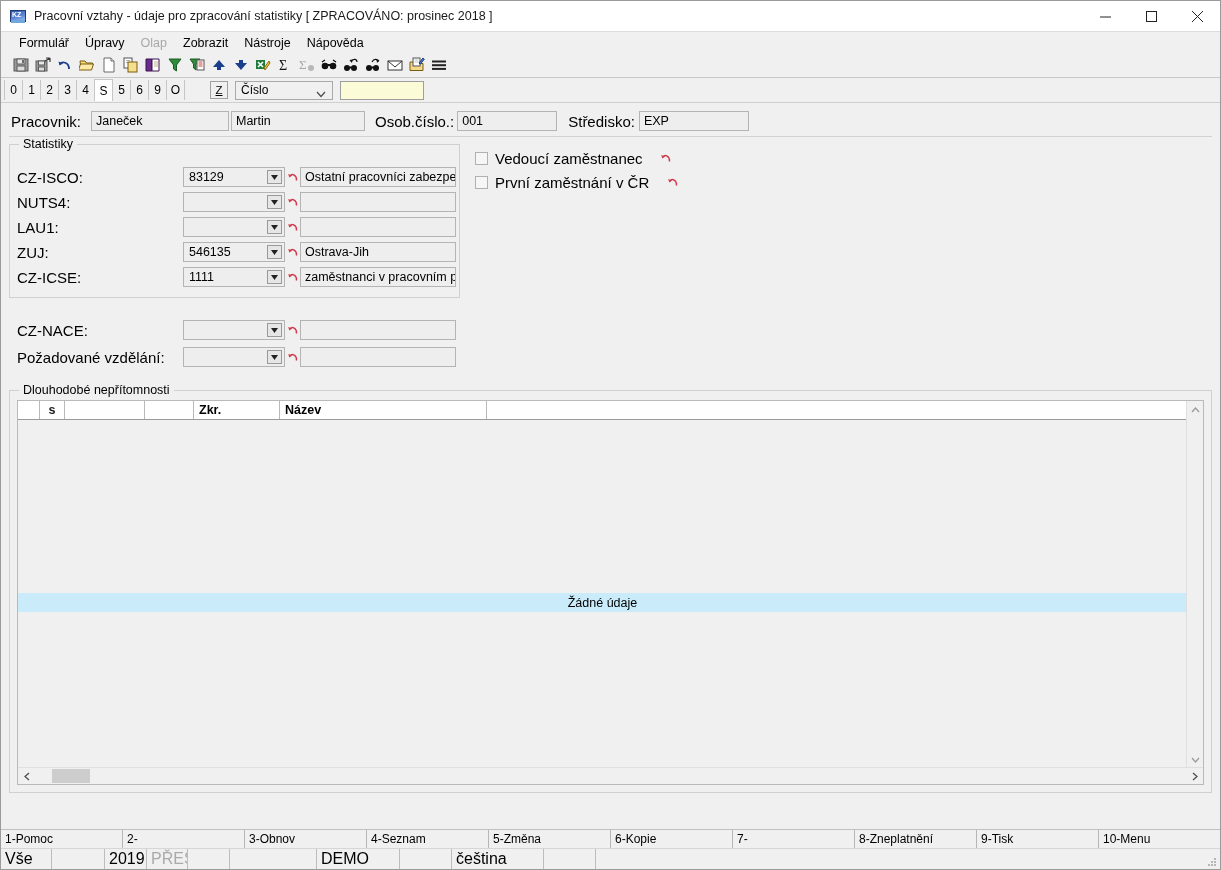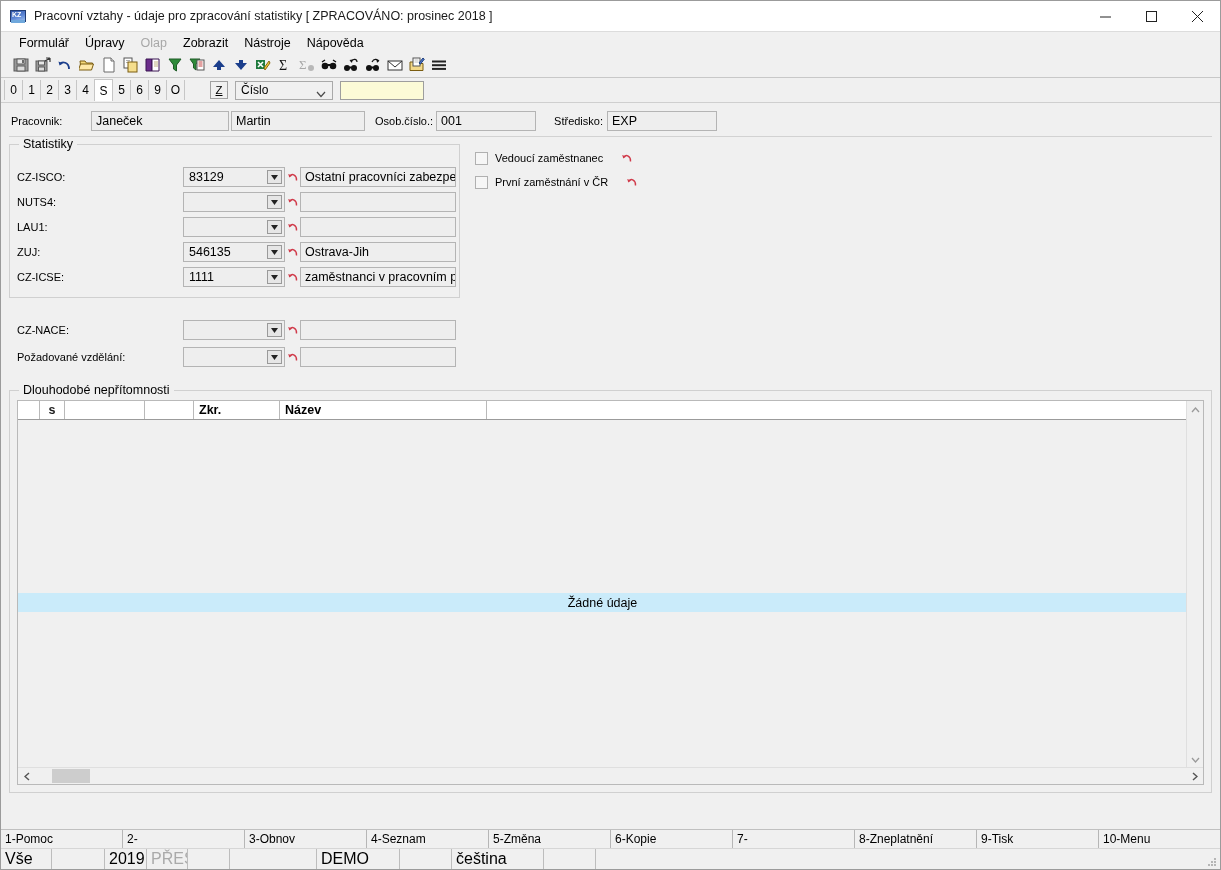--- a/index.html
+++ b/index.html
@@ -174,21 +174,21 @@
     position: relative;
     overflow:hidden;
   }
 
   
   .person-row {
     position:absolute; left:0; top:6px; width:100%;
     height: 24px;
     display:flex; align-items:center;
   }
-  .lbl { font-size:11px; color:#000; white-space:nowrap; }
+  .lbl { font-size:15px; color:#000; white-space:nowrap; }
   .ro-field {
     background:#eeeeee;
     border:1px solid #b4b4b4;
     box-sizing:border-box;
     height:20px;
     display:flex; align-items:center;
     padding-left:4px;
     font-size:12.5px;
     color:#000;
     overflow:hidden; white-space:nowrap;
@@ -584,21 +584,21 @@
   </div>
 
   <div class="client">
 
     <div class="person-row">
       <div class="lbl" style="margin-left:10px;width:80px;">Pracovnik:</div>
       <div class="ro-field" style="width:138px;">Janeček</div>
       <div class="ro-field" style="width:134px;margin-left:2px;">Martin</div>
       <div class="lbl" style="margin-left:10px;">Osob.číslo.:</div>
       <div class="ro-field" style="width:100px;margin-left:3px;">001</div>
-      <div class="lbl" style="margin-left:18px;">Středisko:</div>
+      <div class="lbl" style="margin-left:11px;">Středisko:</div>
       <div class="ro-field" style="width:110px;margin-left:4px;">EXP</div>
     </div>
     <div class="hr-line"></div>
 
     <div class="groupbox" style="left:8px; top:41px; width:451px; height:154px;">
       <div class="gb-title">Statistiky</div>
     </div>
 
     <div class="field-row" style="left:16px; top:64px;">
       <div class="lbl" style="width:166px;">CZ-ISCO:</div>

